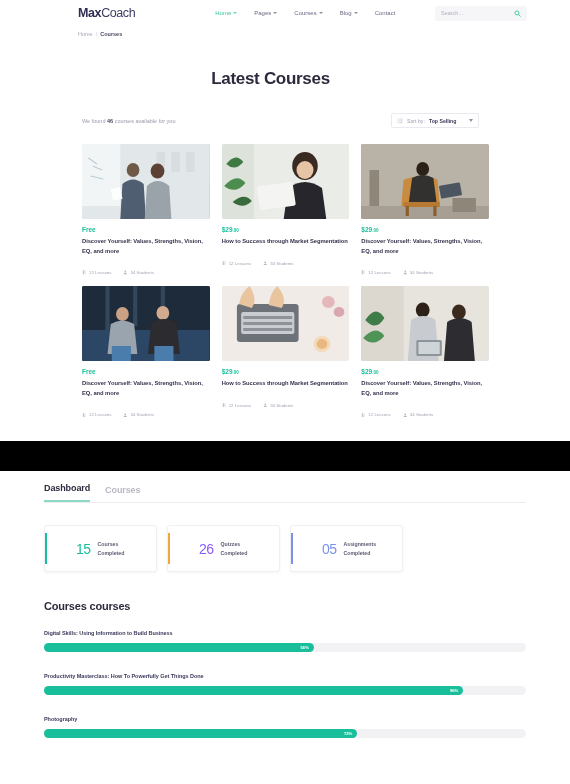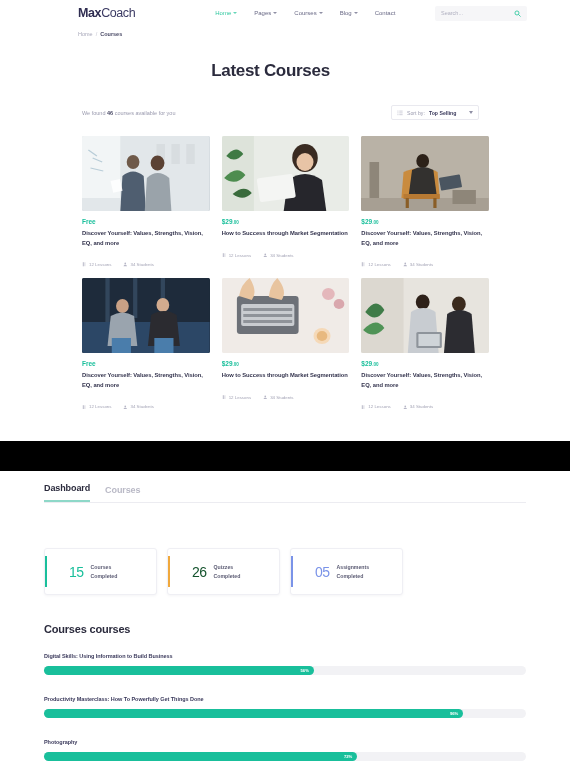--- a/index.html
+++ b/index.html
@@ -54,21 +54,21 @@
     display: flex; align-items: center; gap: 3px;
   }
   .crumbs .sep { color: #c6c6d2; }
   .crumbs .cur { color: #4a4a66; font-weight: 600; }
 
   
   .title {
     text-align: center;
     font-size: 17px; font-weight: 700; color: #2b2b3d;
     letter-spacing: -0.3px;
-    margin-top: 24px;
+    margin-top: 32px;
   }
 
   
   .toolbar {
     margin: 24px 62px 0 82px;
     display: flex; align-items: center; justify-content: space-between;
   }
   .found { font-size: 5.5px; color: #9a9aae; }
   .found b { color: #4a4a66; font-weight: 700; }
   .sortbox {
@@ -132,21 +132,21 @@
   .stats {
     margin: 22px 44px 0 44px;
     display: grid; grid-template-columns: repeat(4, 1fr);
     gap: 10px;
   }
   .stat {
     height: 47px; background: #fff;
     border: 1px solid #efeff4; border-radius: 3px;
     box-shadow: 0 1px 3px rgba(40,40,70,.05);
     display: flex; align-items: center; gap: 7px;
-    padding-left: 24px; position: relative; overflow: hidden; margin-top: 23px;
+    padding-left: 31px; position: relative; overflow: hidden;
   }
   .stat .bar { position: absolute; left: 0; top: 7px; bottom: 7px; width: 1.6px; }
   .stat .num { font-size: 14px; font-weight: 400; letter-spacing: -0.5px; }
   .stat .lbl { font-size: 5.2px; color: #5b5b73; line-height: 1.6; font-weight: 700; }
 
   
   .prog-head {
     margin: 28px 0 0 44px;
     font-size: 11px; font-weight: 700; color: #2b2b3d; letter-spacing: -0.2px;
   }
@@ -505,21 +505,21 @@
       <div class="stat">
         <span class="bar" style="background:#19bf9b"></span>
         <span class="num" style="color:#19bf9b">15</span>
         <span class="lbl">
           <span>Courses</span><br>
           <span>Completed</span>
         </span>
       </div>
       <div class="stat">
         <span class="bar" style="background:#f0a83c"></span>
-        <span class="num" style="color:#14532d">26</span>
+        <span class="num" style="color:#8b5cf6">26</span>
         <span class="lbl">
           <span>Quizzes</span><br>
           <span>Completed</span>
         </span>
       </div>
       <div class="stat">
         <span class="bar" style="background:#7a93e8"></span>
         <span class="num" style="color:#7a93e8">05</span>
         <span class="lbl">
           <span>Assignments</span><br>

